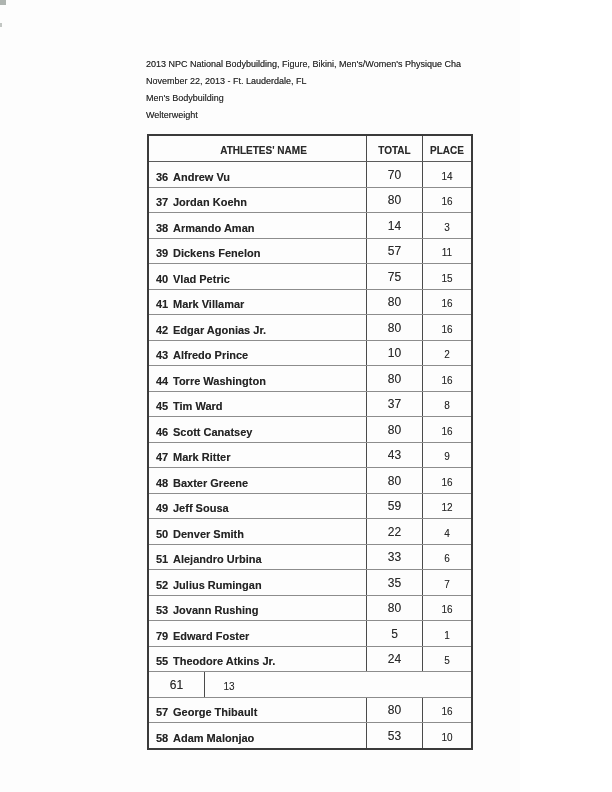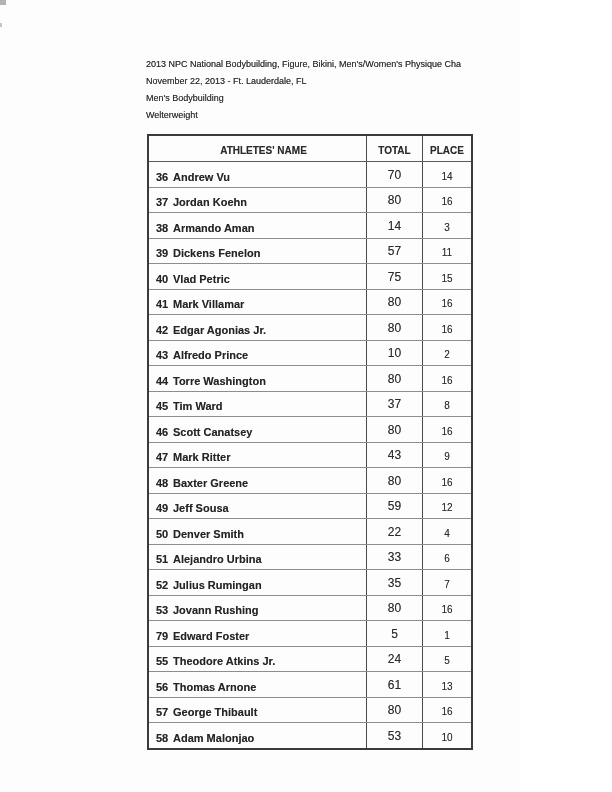--- a/index.html
+++ b/index.html
@@ -268,24 +268,20 @@
   <div class="trow">
     <div class="cell c-name">
       <span class="athlete-num">55</span>
       <span>Theodore Atkins Jr.</span>
     </div>
     <div class="cell c-total">24</div>
     <div class="cell c-place">5</div>
   </div>
 
   <div class="trow">
-    <div class="cell c-name">
-      <span class="athlete-num">56</span>
-      <span>Thomas Arnone</span>
-    </div>
     <div class="cell c-total">61</div>
     <div class="cell c-place">13</div>
   </div>
 
   <div class="trow">
     <div class="cell c-name">
       <span class="athlete-num">57</span>
       <span>George Thibault</span>
     </div>
     <div class="cell c-total">80</div>

